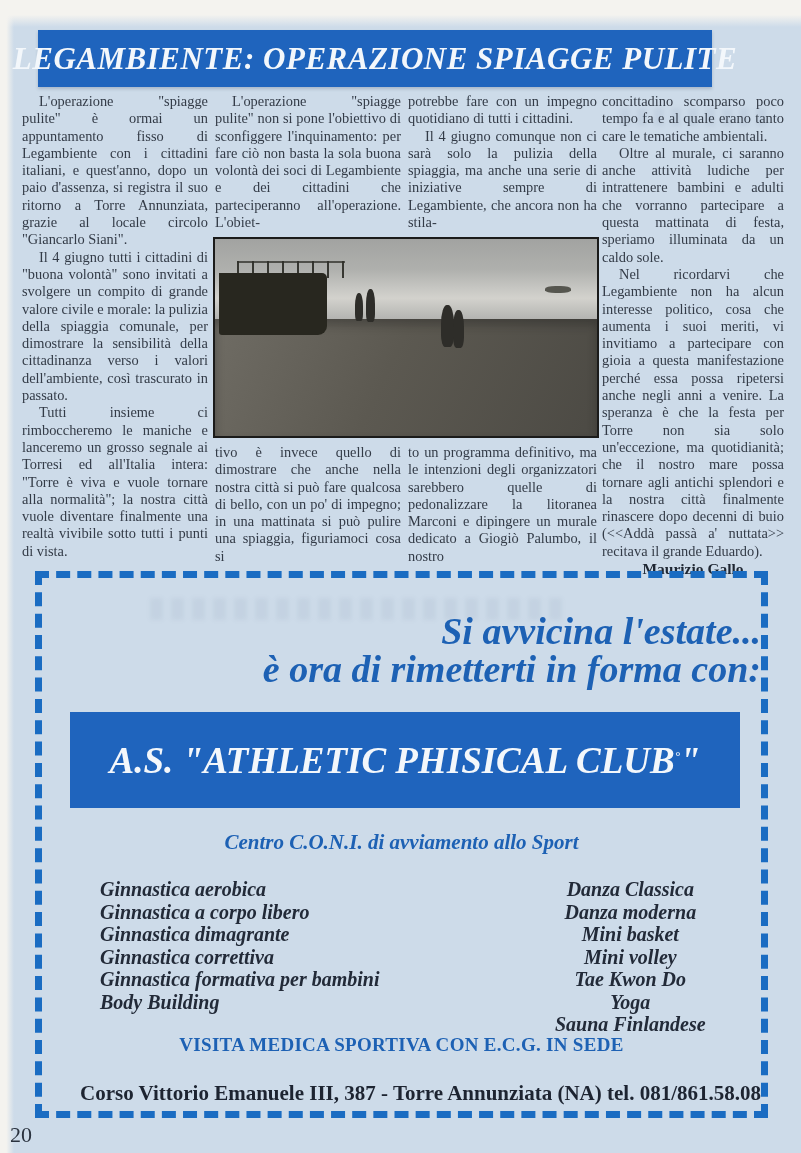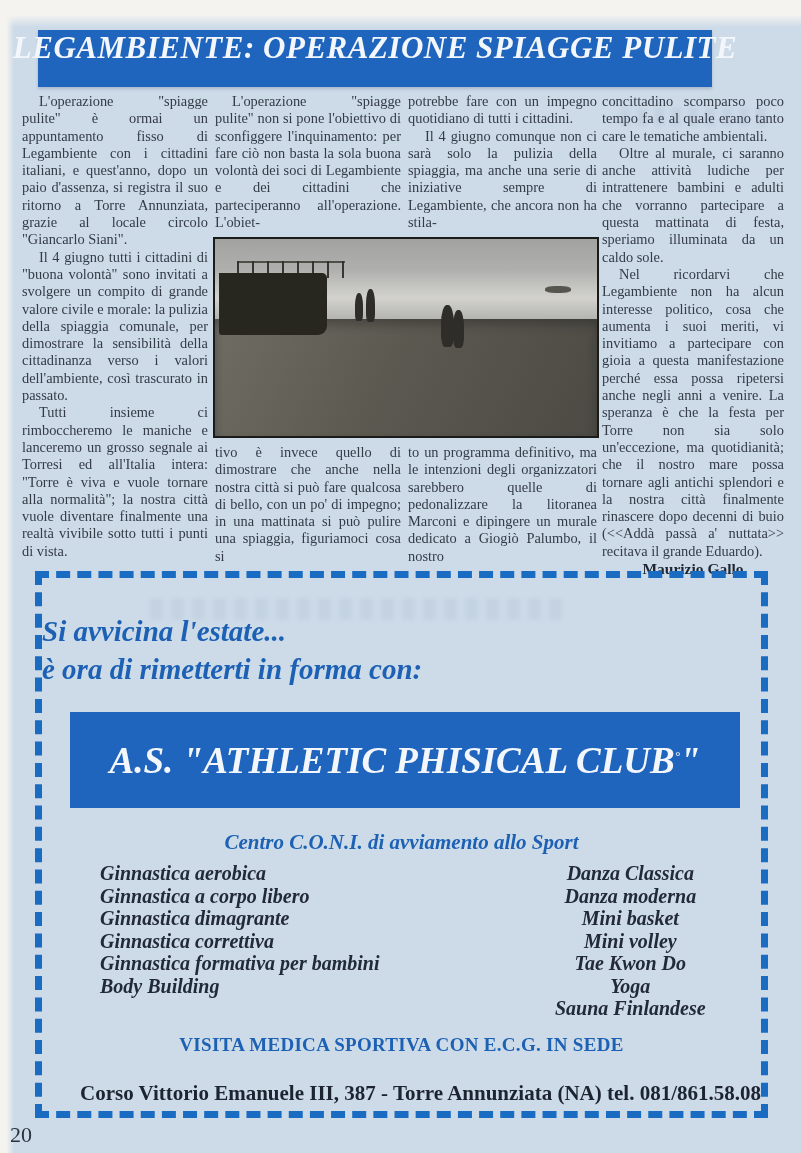--- a/index.html
+++ b/index.html
@@ -5,21 +5,21 @@
   html,body{margin:0;padding:0;background:#e9e8e4;}
   .sheet{position:relative;width:801px;height:1153px;background:#cddbe9;overflow:hidden;
          font-family:"Liberation Serif","DejaVu Serif",serif;}
   .margin-top{position:absolute;top:0;left:0;width:100%;height:27px;
               background:linear-gradient(#f4f3ef 55%,rgba(244,243,239,0));}
   .margin-left{position:absolute;top:0;left:0;width:14px;height:100%;
                background:linear-gradient(90deg,#f4f3ef 45%,rgba(244,243,239,0));}
 
   
   .banner{position:absolute;left:38px;top:30px;width:674px;height:57px;background:#1f64bd;
-          display:flex;align-items:flex-start;justify-content:center;box-shadow:0 2px 3px rgba(60,80,110,.25);}
+          display:flex;align-items:center;justify-content:center;box-shadow:0 2px 3px rgba(60,80,110,.25);}
   .banner span{font-style:italic;font-weight:bold;font-size:31px;color:#f3f7fb;
                white-space:nowrap;letter-spacing:.5px;}
 
   
   .col{position:absolute;font-size:14.4px;line-height:17.3px;color:#333b47;text-align:justify;}
   .col p{margin:0;}
   .col p.ind{text-indent:17px;}
   .c1{left:22px;top:93px;width:186px;}
   .c2t{left:215px;top:93px;width:186px;}
   .c3t{left:408px;top:93px;width:189px;}
@@ -43,29 +43,29 @@
   .fig{position:absolute;background:#2e2d29;}
   .f1{left:140px;top:54px;width:8px;height:28px;border-radius:45% 45% 25% 25%;}
   .f2{left:151px;top:50px;width:9px;height:33px;border-radius:45% 45% 25% 25%;}
   .f3{left:226px;top:66px;width:13px;height:42px;border-radius:45% 45% 30% 30%;}
   .f4{left:238px;top:71px;width:11px;height:38px;border-radius:45% 45% 30% 30%;}
   .rock{left:330px;top:47px;width:26px;height:7px;border-radius:40%;background:#56564f;}
 
   
   .adbox{position:absolute;left:35px;top:571px;width:733px;height:547px;
          border:7px dashed #1a6cc2;box-sizing:border-box;}
-  .tagline{position:absolute;top:34px;left:0;width:100%;text-align:left;color:#1d61b4;
-           font-style:italic;font-weight:bold;font-size:29px;line-height:38px;}
+  .tagline{position:absolute;top:34px;left:0;width:100%;text-align:right;color:#1d61b4;
+           font-style:italic;font-weight:bold;font-size:38px;line-height:38px;}
   .club-banner{position:absolute;top:134px;left:28px;width:670px;height:96px;background:#1f64bd;
                display:flex;align-items:center;justify-content:center;}
   .club-banner .club{color:#f3f7fb;font-style:italic;font-weight:bold;font-size:37px;white-space:nowrap;}
   .club sup{font-size:13px;vertical-align:super;}
   .subtitle{position:absolute;top:252px;left:0;width:100%;text-align:center;color:#1d61b4;
             font-style:italic;font-weight:bold;font-size:21px;}
-  .acts{position:absolute;top:284px;margin:0;padding:0;list-style:none;font-style:italic;
+  .acts{position:absolute;top:300px;margin:0;padding:0;list-style:none;font-style:italic;
         font-weight:bold;font-size:20px;line-height:22.5px;color:#222a38;}
   .acts-left{left:58px;}
   .acts-right{left:513px;text-align:center;}
   .medical{position:absolute;top:456px;left:0;width:100%;text-align:center;color:#1d61b4;
            font-weight:bold;font-size:19px;letter-spacing:.3px;}
   .address{position:absolute;top:503px;left:0;width:100%;text-align:right;color:#1d2431;
            font-weight:bold;font-size:21px;}
 
   .pagenum{position:absolute;left:10px;top:1122px;font-size:22px;color:#2a323e;}
 

